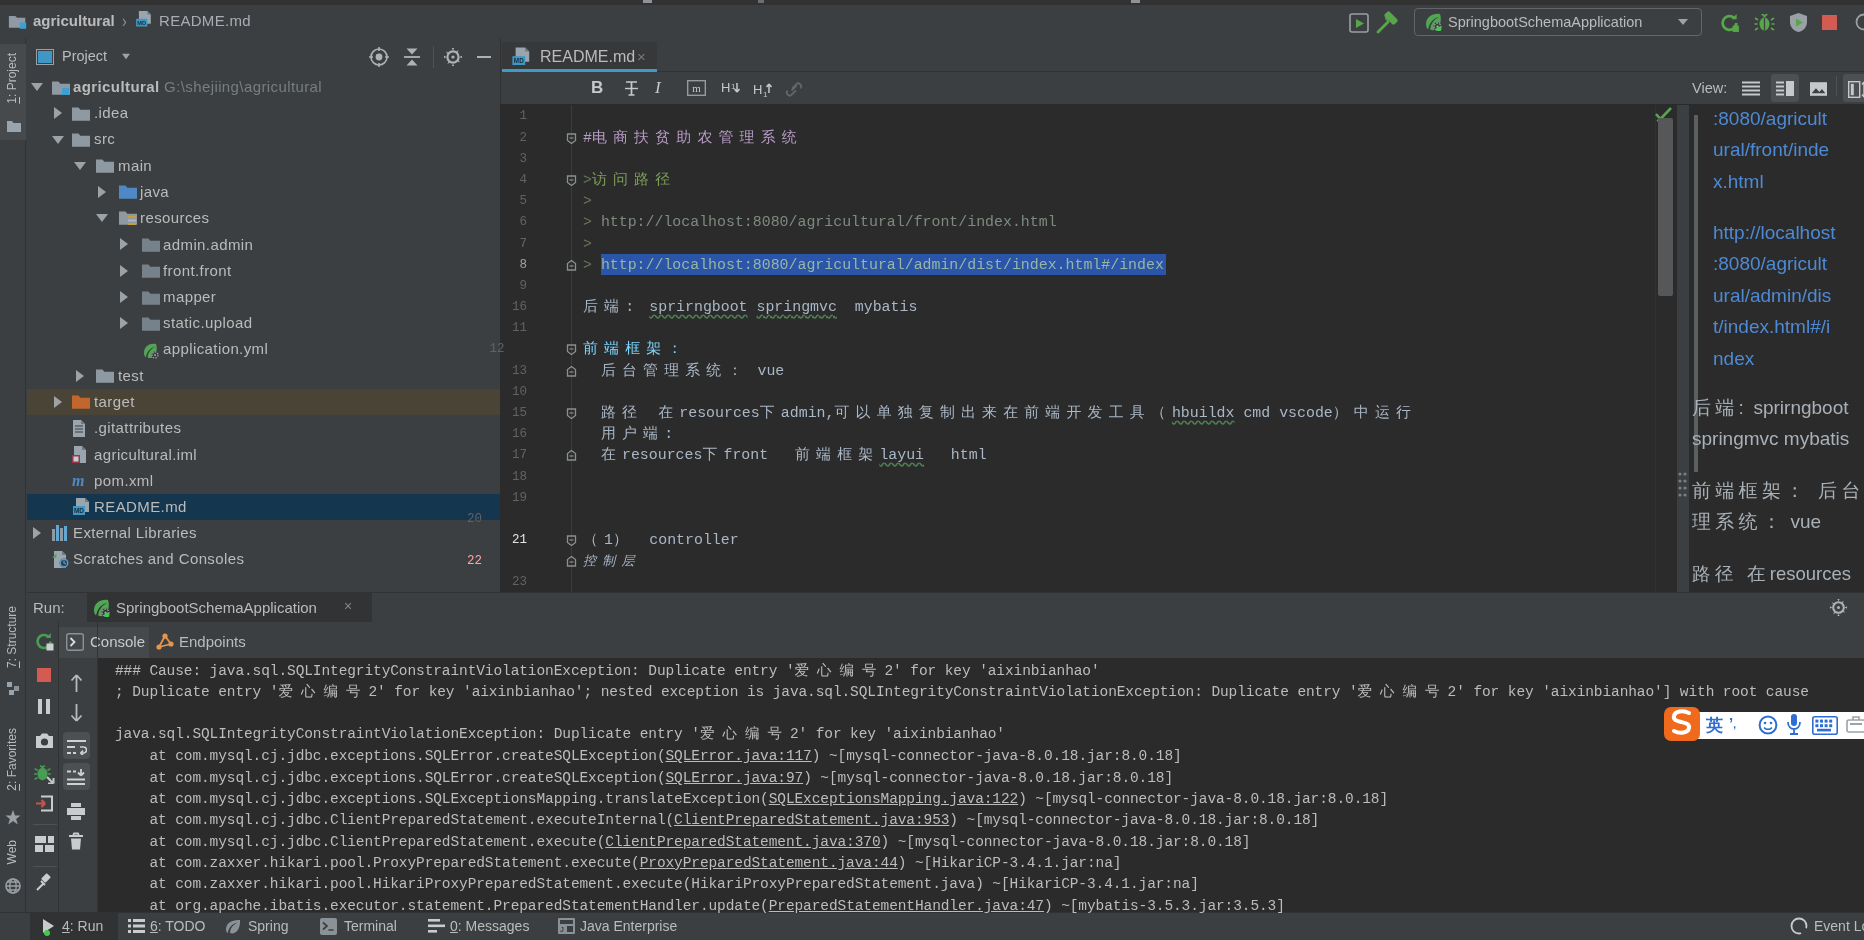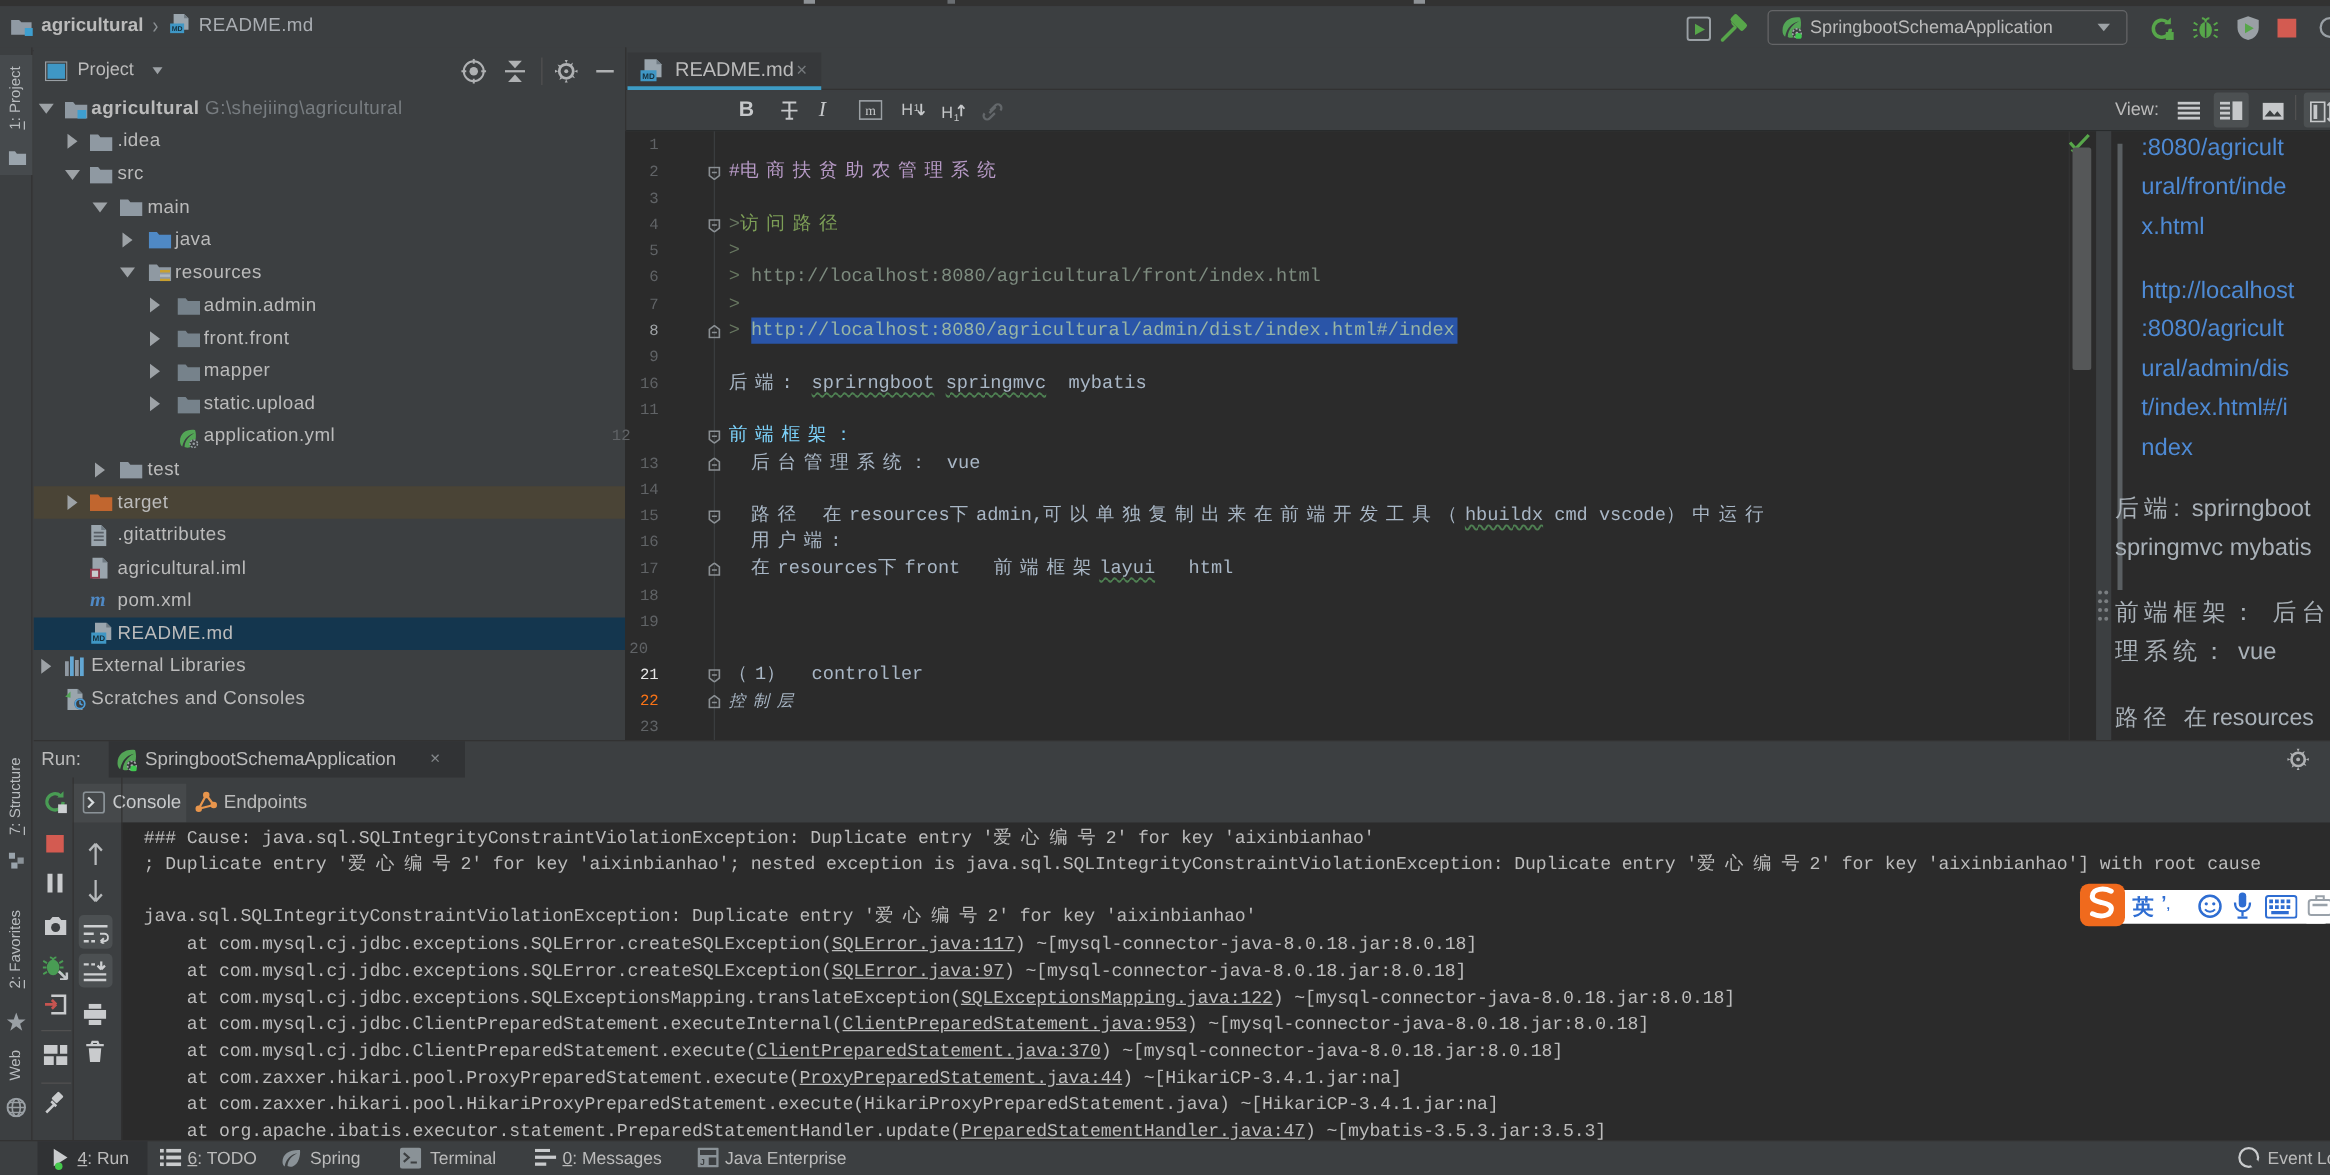--- a/index.html
+++ b/index.html
@@ -320,29 +320,29 @@
 <div class="abs mono" style="left:467px;top:173px;width:60px;text-align:right;font-size:12.5px;color:#606366;line-height:15px;">4</div>
 <div class="abs mono" style="left:467px;top:194px;width:60px;text-align:right;font-size:12.5px;color:#606366;line-height:15px;">5</div>
 <div class="abs mono" style="left:467px;top:215px;width:60px;text-align:right;font-size:12.5px;color:#606366;line-height:15px;">6</div>
 <div class="abs mono" style="left:467px;top:237px;width:60px;text-align:right;font-size:12.5px;color:#606366;line-height:15px;">7</div>
 <div class="abs mono" style="left:467px;top:258px;width:60px;text-align:right;font-size:12.5px;color:#a1a5a8;line-height:15px;">8</div>
 <div class="abs mono" style="left:467px;top:279px;width:60px;text-align:right;font-size:12.5px;color:#606366;line-height:15px;">9</div>
 <div class="abs mono" style="left:467px;top:300px;width:60px;text-align:right;font-size:12.5px;color:#606366;line-height:15px;">16</div>
 <div class="abs mono" style="left:467px;top:321px;width:60px;text-align:right;font-size:12.5px;color:#606366;line-height:15px;">11</div>
 <div class="abs mono" style="left:467px;top:342px;width:60px;text-align:center;font-size:12.5px;color:#606366;line-height:15px;">12</div>
 <div class="abs mono" style="left:467px;top:364px;width:60px;text-align:right;font-size:12.5px;color:#606366;line-height:15px;">13</div>
-<div class="abs mono" style="left:467px;top:385px;width:60px;text-align:right;font-size:12.5px;color:#606366;line-height:15px;">14</div>
+<div class="abs mono" style="left:467px;top:385px;width:60px;text-align:right;font-size:12.5px;color:#606366;line-height:15px;">10</div>
 <div class="abs mono" style="left:467px;top:406px;width:60px;text-align:right;font-size:12.5px;color:#606366;line-height:15px;">15</div>
 <div class="abs mono" style="left:467px;top:427px;width:60px;text-align:right;font-size:12.5px;color:#606366;line-height:15px;">16</div>
 <div class="abs mono" style="left:467px;top:448px;width:60px;text-align:right;font-size:12.5px;color:#606366;line-height:15px;">17</div>
 <div class="abs mono" style="left:467px;top:470px;width:60px;text-align:right;font-size:12.5px;color:#606366;line-height:15px;">18</div>
 <div class="abs mono" style="left:467px;top:491px;width:60px;text-align:right;font-size:12.5px;color:#606366;line-height:15px;">19</div>
-<div class="abs mono" style="left:481px;top:512px;width:60px;text-align:center;font-size:12.5px;color:#606366;line-height:15px;">20</div>
+<div class="abs mono" style="left:467px;top:512px;width:60px;text-align:left;font-size:12.5px;color:#606366;line-height:15px;">20</div>
 <div class="abs mono" style="left:467px;top:533px;width:60px;text-align:right;font-size:12.5px;color:#e5e5e5;line-height:15px;">21</div>
-<div class="abs mono" style="left:467px;top:554px;width:60px;text-align:right;font-size:12.5px;color:#f97316;line-height:15px;">22</div>
+<div class="abs mono" style="left:467px;top:554px;width:60px;font-size:12.5px;color:#fca5a5;line-height:15px;">22</div>
 <div class="abs mono" style="left:467px;top:575px;width:60px;text-align:right;font-size:12.5px;color:#606366;line-height:15px;">23</div>
 <svg class="abs" style="left:566px;top:133px" width="11" height="11" viewBox="0 0 11 11">
       <path d="M1.5 1 h8 v6.5 l-4 3 l-4-3 z" fill="none" stroke="#8a8f93" stroke-width="1.3"></path>
       <path d="M3.5 5 h4" stroke="#8a8f93" stroke-width="1.2"></path>
     </svg>
 <svg class="abs" style="left:566px;top:175px" width="11" height="11" viewBox="0 0 11 11">
       <path d="M1.5 1 h8 v6.5 l-4 3 l-4-3 z" fill="none" stroke="#8a8f93" stroke-width="1.3"></path>
       <path d="M3.5 5 h4" stroke="#8a8f93" stroke-width="1.2"></path>
     </svg>
 <svg class="abs" style="left:566px;top:344px" width="11" height="11" viewBox="0 0 11 11">

